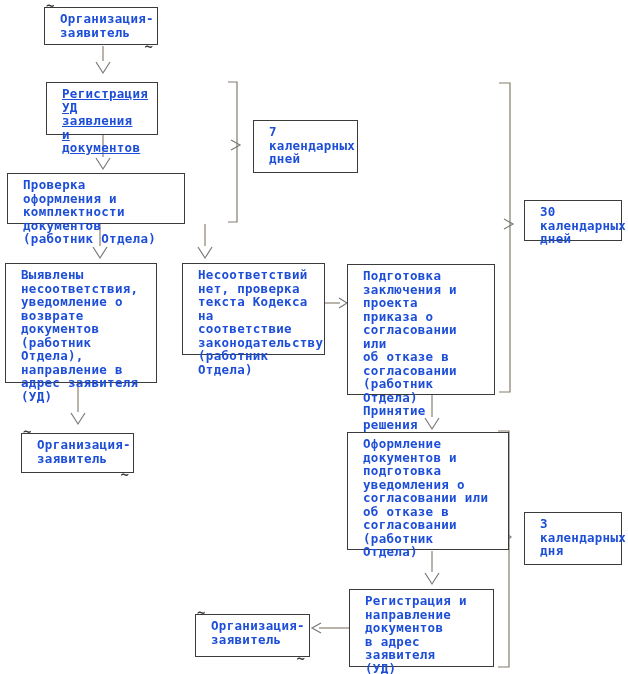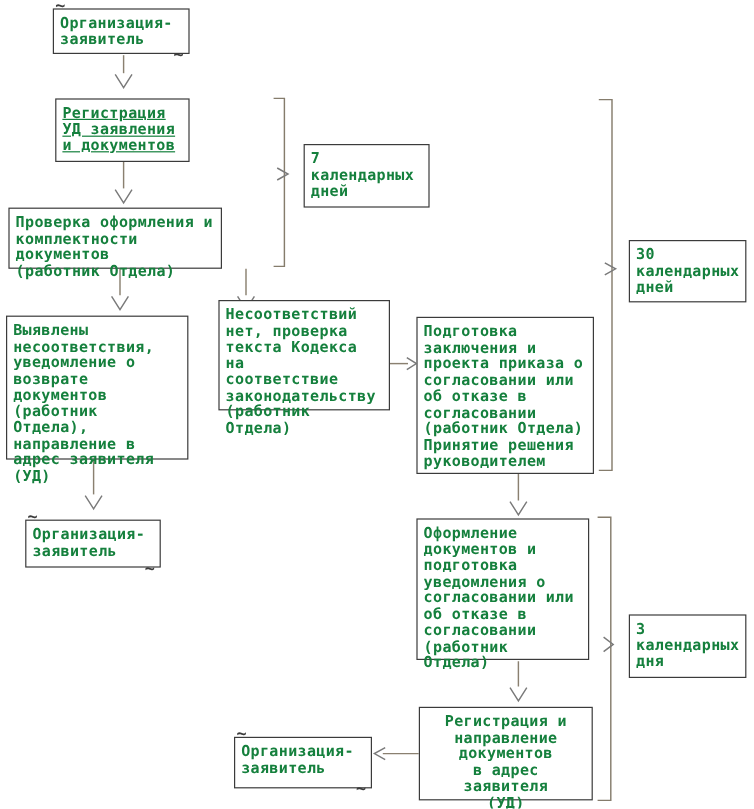--- a/index.html
+++ b/index.html
@@ -10,52 +10,52 @@
     font-family:"DejaVu Sans Mono","Liberation Mono",monospace;
     overflow:hidden;
   }
   .connectors{position:absolute;left:0;top:0;z-index:1;}
   .node{
     position:absolute;
     z-index:2;
     box-sizing:border-box;
     background:#ffffff;
     border:1px solid #3b3b3b;
-    padding:4px 5px;
+    padding:4px 15px;
     font-size:12.5px;
     line-height:13.5px;
     font-weight:bold;
     letter-spacing:0.3px;
-    color:#15803d;
+    color:#1d4ed8;
     white-space:pre-line;
   }
   
   .wavy::before{
     content:"~";
     position:absolute;top:-9px;left:1px;
     font-size:14px;color:#3b3b3b;letter-spacing:0;
   }
   .wavy::after{
     content:"~";
     position:absolute;bottom:-9px;right:4px;
     font-size:14px;color:#3b3b3b;letter-spacing:0;
   }
   
   .n1 {left:44px; top:7px;  width:114px;height:38px;}
   .n2 {left:46px; top:82px; width:112px;height:53px;text-decoration:underline;}
   .n3 {left:7px;  top:173px;width:178px;height:51px;}
   .n4 {left:5px;  top:263px;width:152px;height:120px;}
-  .n5 {left:182px;top:250px;width:143px;height:92px;}
+  .n5 {left:182px;top:263px;width:143px;height:92px;}
   .n6 {left:347px;top:264px;width:148px;height:131px;}
   .n7 {left:21px; top:433px;width:113px;height:40px;}
-  .n8 {left:347px;top:432px;width:144px;height:118px;}
-  .n9 {left:349px;top:589px;width:145px;height:78px;text-align:center;}
+  .n8 {left:347px;top:432px;width:162px;height:118px;}
+  .n9 {left:349px;top:589px;width:145px;height:78px;}
   .n10{left:195px;top:614px;width:115px;height:43px;}
   .d1 {left:253px;top:120px;width:105px;height:53px;}
-  .d2 {left:524px;top:200px;width:98px; height:52px;}
+  .d2 {left:524px;top:200px;width:98px; height:41px;}
   .d3 {left:524px;top:512px;width:98px; height:53px;}
   svg path{fill:none;}
   .flow{stroke:#8a8070;stroke-width:1.2px;}
   .head{stroke:#7a7a7a;stroke-width:1.2px;stroke-linejoin:miter;}
   .bracket{stroke:#857c6c;stroke-width:1.2px;}
 </style>
 </head>
 <body>
 
 <div class="stage">

